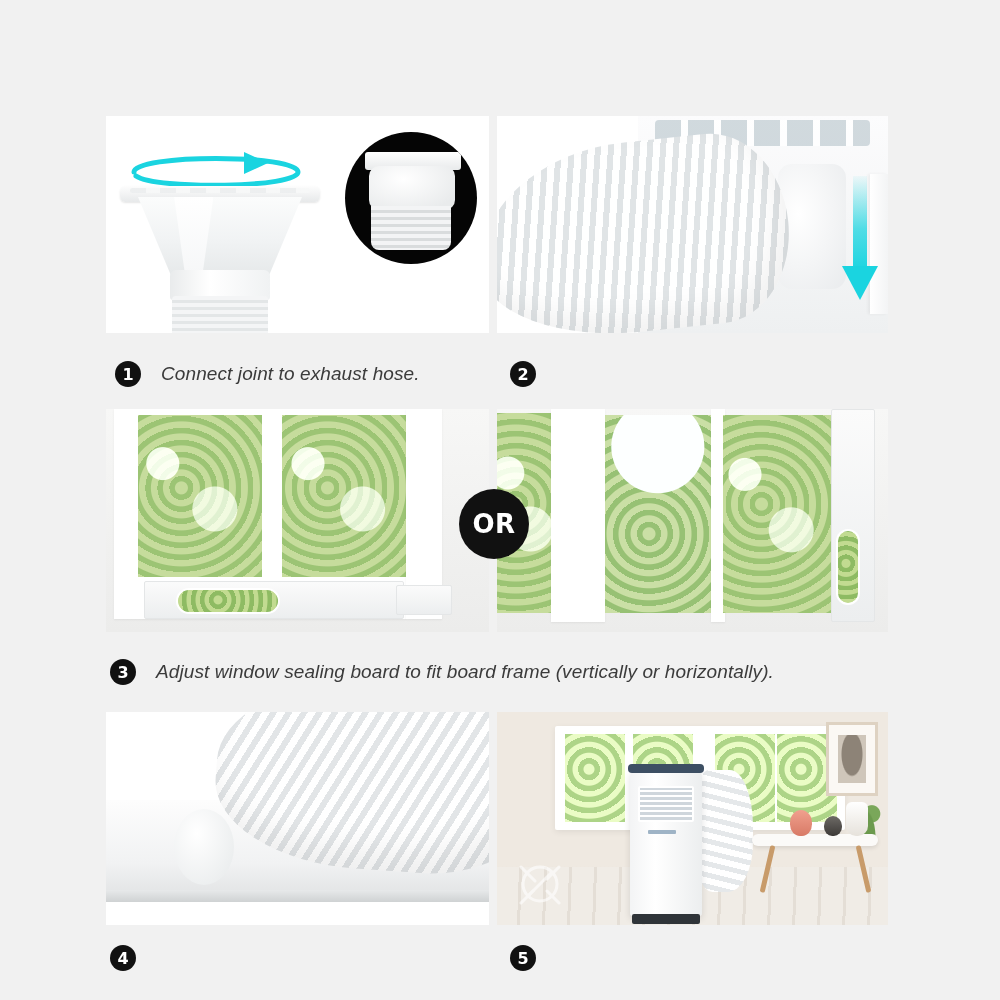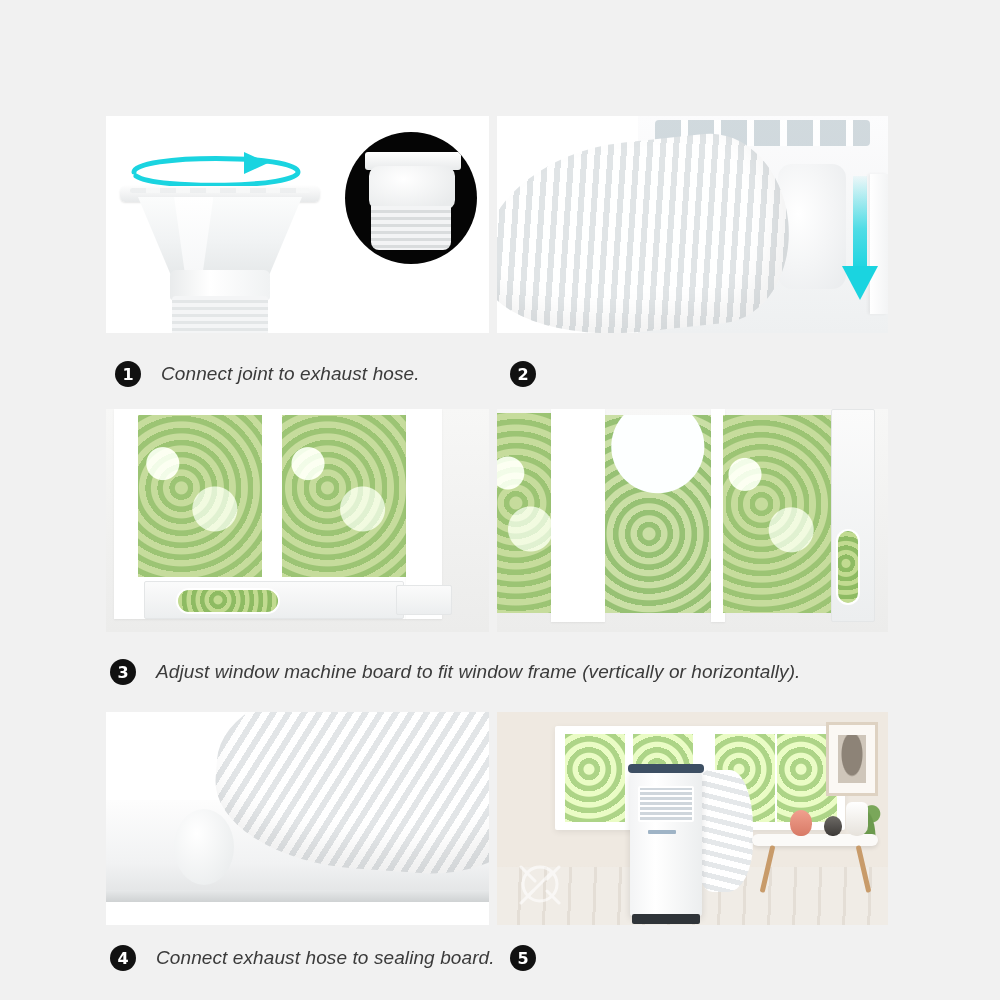--- a/index.html
+++ b/index.html
@@ -306,20 +306,21 @@
     <div class="wall"></div>
     <div class="w-frame" style="left:8px; top:0; width:292px; height:210px;"></div>
     <div class="glass" style="left:32px; top:6px; width:124px; height:162px;"></div>
     <div class="glass" style="left:176px; top:6px; width:130px; height:162px;"></div>
     <div class="w-frame" style="left:300px; top:0; width:36px; height:210px;"></div>
     <div class="seal-board" style="left:38px; top:172px; width:260px; height:38px;"></div>
     <div class="seal-port" style="left:72px; top:181px; width:100px; height:22px;"></div>
     <div class="seal-board" style="left:290px; top:176px; width:56px; height:30px;"></div>
   </div>
 
+  <div class="or-badge">OR</div>
 
   <div class="panel p4">
     <div class="wall"></div>
     <div class="glass" style="left:0px; top:4px; width:54px; height:200px;"></div>
     <div class="w-frame" style="left:54px; top:0; width:54px; height:213px;"></div>
     <div class="glass sky" style="left:108px; top:6px; width:110px; height:198px;"></div>
     <div class="w-frame" style="left:214px; top:0; width:14px; height:213px;"></div>
     <div class="glass" style="left:226px; top:6px; width:110px; height:198px;"></div>
     <div class="seal-board" style="left:334px; top:0px; width:44px; height:213px;"></div>
     <div class="seal-port" style="left:341px; top:122px; width:20px; height:72px;"></div>
@@ -373,25 +374,24 @@
     <span class="badge">1</span>
     <span class="txt">Connect joint to exhaust hose.</span>
   </div>
 
   <div class="caption c2">
     <span class="badge">2</span>
   </div>
 
   <div class="caption c3">
     <span class="badge">3</span>
-    <span class="txt">Adjust window machine board to fit window frame (vertically or horizontally).</span>
+    <span class="txt">Adjust window sealing board to fit board frame (vertically or horizontally).</span>
   </div>
 
   <div class="caption c4">
     <span class="badge">4</span>
-    <span class="txt">Connect exhaust hose to sealing board.</span>
   </div>
 
   <div class="caption c5">
     <span class="badge">5</span>
   </div>
 
 </div>
 
 </body></html>

